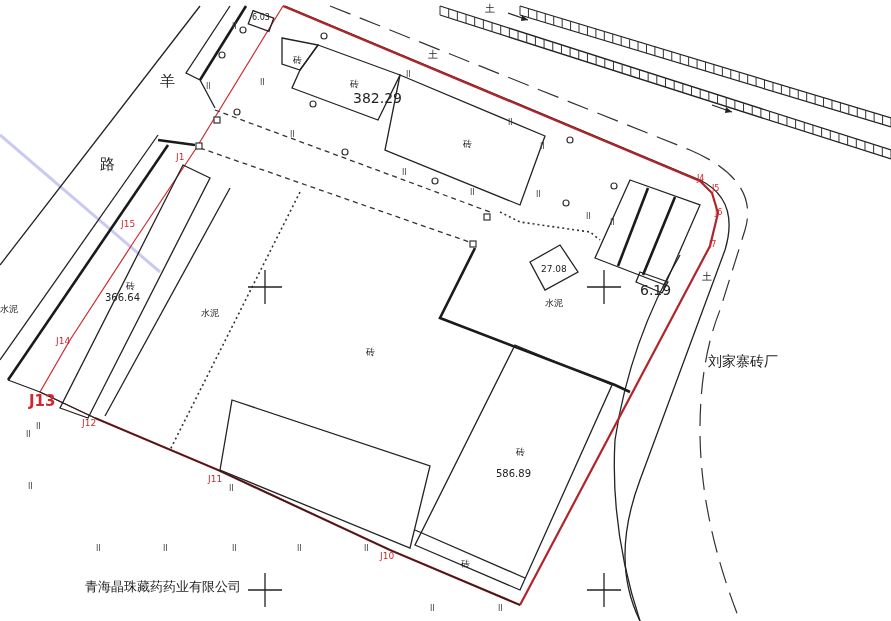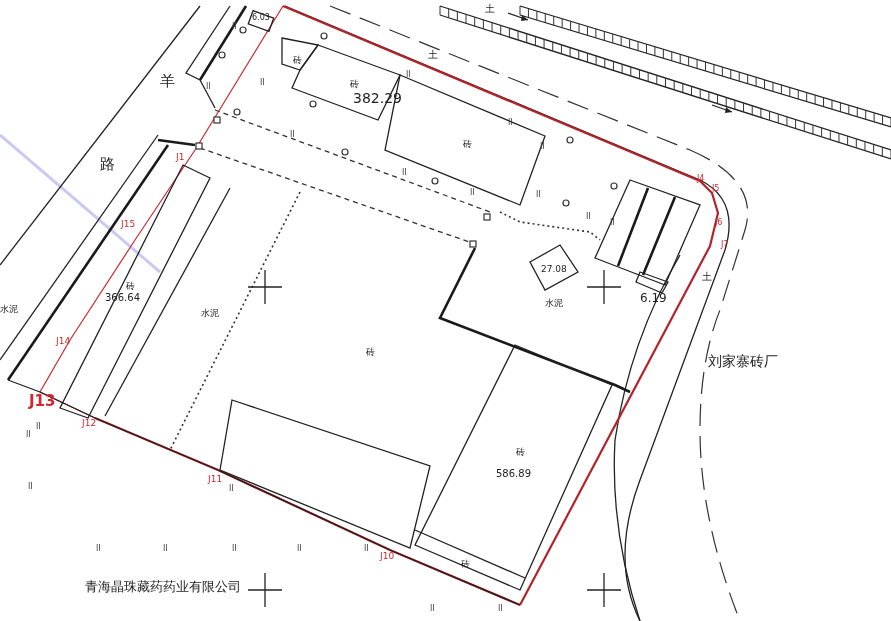--- a/index.html
+++ b/index.html
@@ -224,35 +224,35 @@
   <span style="position:absolute;left:353px;top:90px;font-size:14px;" data-name="building-area">382.29</span>
   <span style="position:absolute;left:463px;top:138px;font-size:9px;" data-name="building-material">砖</span>
   <span style="position:absolute;left:293px;top:54px;font-size:9px;" data-name="building-material">砖</span>
   <span style="position:absolute;left:126px;top:280px;font-size:9px;" data-name="building-material">砖</span>
   <span style="position:absolute;left:105px;top:292px;font-size:10px;" data-name="building-area">366.64</span>
   <span style="position:absolute;left:366px;top:346px;font-size:9px;" data-name="building-material">砖</span>
   <span style="position:absolute;left:516px;top:446px;font-size:9px;" data-name="building-material">砖</span>
   <span style="position:absolute;left:496px;top:459px;font-size:10px;margin-top:9px;" data-name="building-area">586.89</span>
   <span style="position:absolute;left:461px;top:558px;font-size:9px;" data-name="building-material">砖</span>
   <span style="position:absolute;left:541px;top:264px;font-size:9px;" data-name="building-area">27.08</span>
-  <span style="position:absolute;left:640px;top:291px;font-size:12px;text-align:right;" data-name="building-area">6.19</span>
+  <span style="position:absolute;left:640px;top:282px;font-size:14px;text-align:right;" data-name="building-area">6.19</span>
   <span style="position:absolute;left:252px;top:13px;font-size:8px;" data-name="building-area">6.03</span>
 
   <span style="position:absolute;left:0px;top:303px;font-size:9px;" data-name="surface-label">水泥</span>
   <span style="position:absolute;left:201px;top:307px;font-size:9px;" data-name="surface-label">水泥</span>
   <span style="position:absolute;left:545px;top:297px;font-size:9px;" data-name="surface-label">水泥</span>
   <span style="position:absolute;left:428px;top:48px;font-size:10px;" data-name="surface-label">土</span>
   <span style="position:absolute;left:702px;top:270px;font-size:10px;" data-name="surface-label">土</span>
   <span style="position:absolute;left:485px;top:2px;font-size:10px;" data-name="surface-label">土</span>
 
   <span style="position:absolute;left:176px;top:152px;font-size:9px;color:#d0282e;" data-name="boundary-point-label">J1</span>
   <span style="position:absolute;left:697px;top:174px;font-size:8px;color:#d0282e;" data-name="boundary-point-label">J4</span>
   <span style="position:absolute;left:712px;top:184px;font-size:8px;color:#d0282e;" data-name="boundary-point-label">J5</span>
-  <span style="position:absolute;left:715px;top:208px;font-size:8px;color:#d0282e;margin-top:10px;" data-name="boundary-point-label">J6</span>
-  <span style="position:absolute;left:709px;top:240px;font-size:8px;color:#d0282e;margin-left:12px;" data-name="boundary-point-label">J7</span>
+  <span style="position:absolute;left:715px;top:208px;font-size:8px;color:#d0282e;" data-name="boundary-point-label">J6</span>
+  <span style="position:absolute;left:709px;top:240px;font-size:8px;color:#d0282e;" data-name="boundary-point-label">J7</span>
   <span style="position:absolute;left:380px;top:551px;font-size:9px;color:#d0282e;" data-name="boundary-point-label">J10</span>
   <span style="position:absolute;left:208px;top:474px;font-size:9px;color:#d0282e;" data-name="boundary-point-label">J11</span>
   <span style="position:absolute;left:82px;top:418px;font-size:9px;color:#d0282e;" data-name="boundary-point-label">J12</span>
   <span style="position:absolute;left:29px;top:392px;font-size:15px;color:#d0282e;font-weight:bold;" data-name="boundary-point-label">J13</span>
   <span style="position:absolute;left:56px;top:336px;font-size:9px;color:#d0282e;" data-name="boundary-point-label">J14</span>
   <span style="position:absolute;left:121px;top:219px;font-size:9px;color:#d0282e;" data-name="boundary-point-label">J15</span>
 </div>
 
 <div id="grass" data-name="grass-symbols">
     <span data-name="grass-symbol" style="position: absolute; left: 206px; top: 82px; font-size: 8px; color: rgb(68, 68, 68);">II</span>

